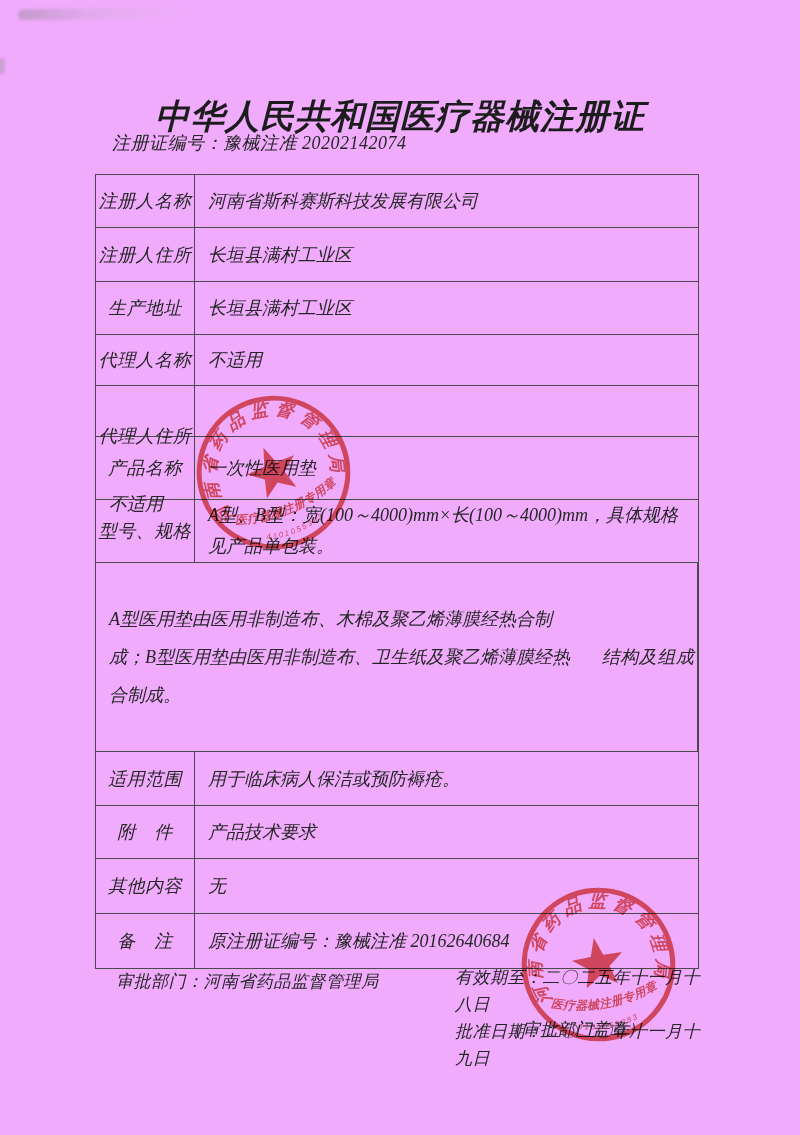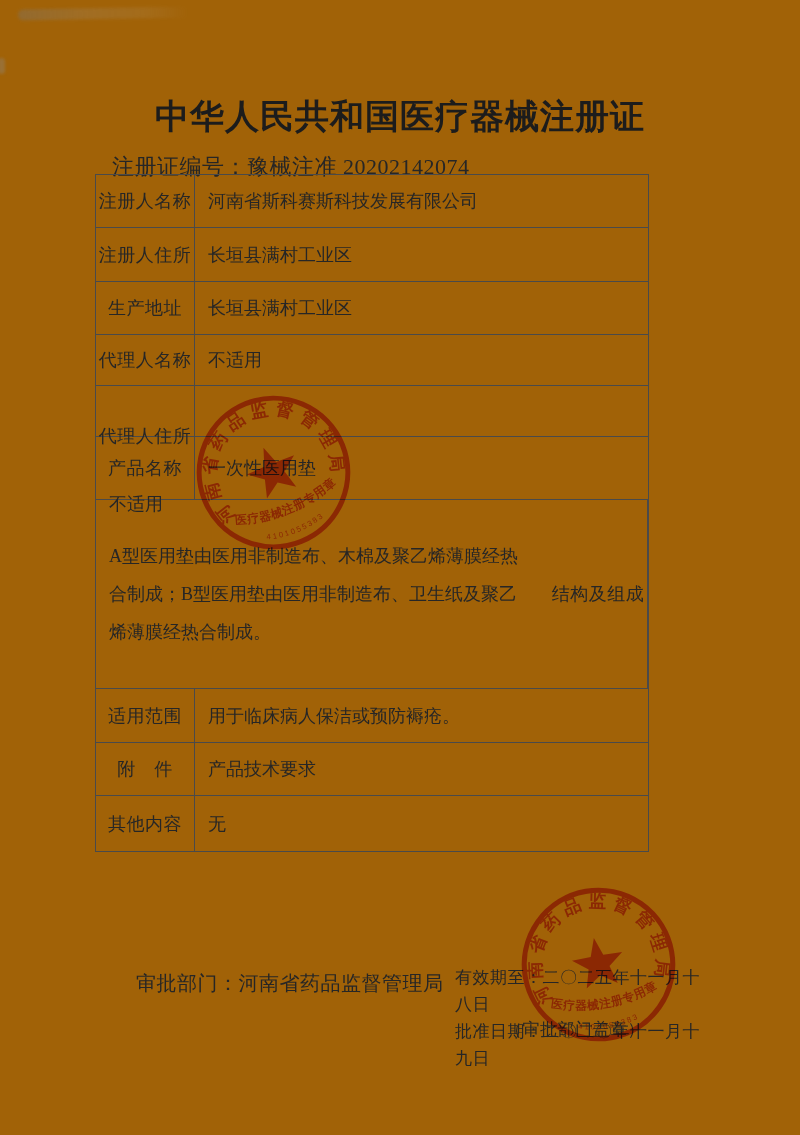--- a/index.html
+++ b/index.html
@@ -4,46 +4,46 @@
 <style>
   html,body{margin:0;padding:0;}
   body{
     width:800px;height:1135px;
     background:#ffffff;
     font-family:"Liberation Serif","DejaVu Serif",serif;
     color:#262626;
     position:relative;
     overflow:hidden;
   }
-  .page{position:absolute;inset:0;background:#a16207;}
+  .page{position:absolute;inset:0;background:#f0abfc;font-style:italic;}
 
   
   .smudge1{
     position:absolute;left:18px;top:8px;width:170px;height:11px;
     background:linear-gradient(90deg,rgba(120,120,120,.35),rgba(160,160,160,.18) 40%,rgba(190,190,190,.10) 75%,transparent);
     filter:blur(1.5px);border-radius:6px;transform:rotate(-1deg);
   }
   .smudge2{
     position:absolute;left:-2px;top:58px;width:7px;height:16px;
     background:rgba(140,140,140,.35);filter:blur(1.5px);border-radius:4px;
   }
 
   .doc-title{
     position:absolute;left:0;top:94px;width:100%;
     text-align:center;font-size:34px;font-weight:700;letter-spacing:1px;
     color:#1c1c1c;
   }
   .cert-line{
-    position:absolute;left:112px;top:152px;font-size:22px;letter-spacing:.5px;
+    position:absolute;left:112px;top:131px;font-size:18px;letter-spacing:.5px;
   }
   .cert-line .num{font-family:"Liberation Serif","DejaVu Serif",serif;}
 
   
   .tbl{
-    position:absolute;left:95px;top:174px;width:554px;
+    position:absolute;left:95px;top:174px;width:604px;
     border:1px solid #4a4a4a;box-sizing:border-box;
     background:transparent;
   }
   .row{display:flex;border-bottom:1px solid #4a4a4a;box-sizing:border-box;}
   .row:last-child{border-bottom:none;}
   .cell{box-sizing:border-box;font-size:18px;}
   .lab{
     width:99px;flex:0 0 99px;border-right:1px solid #4a4a4a;
     display:flex;align-items:center;justify-content:center;
     text-align:center;letter-spacing:.5px;
@@ -52,21 +52,21 @@
     flex:1;display:flex;align-items:center;
     padding:4px 14px 4px 13px;line-height:30px;
   }
   .r1{height:53px;} .r2{height:54px;} .r3{height:53px;}
   .r4{height:51px;} .r5{height:51px;flex-direction:column;} .r6{height:63px;}
   .r7{height:63px;} .r7 .val{line-height:31px;}
   .r8{height:189px;} .r8 .val{line-height:38px;padding-right:18px;}
   .r9{height:54px;} .r10{height:53px;} .r11{height:55px;} .r12{height:54px;}
 
   
-  .f-dept{position:absolute;left:136px;top:970px;font-size:20px;letter-spacing:.5px;}
+  .f-dept{position:absolute;left:116px;top:970px;font-size:17px;letter-spacing:.5px;}
   .f-dates{position:absolute;left:455px;top:964px;width:250px;font-size:17px;line-height:27px;letter-spacing:.5px;}
   .f-seal-note{position:absolute;left:455px;top:1018px;width:240px;text-align:center;font-size:17px;letter-spacing:.5px;}
 
   
   .stamp{
     position:absolute;width:165px;height:165px;
     mix-blend-mode:multiply;opacity:.88;pointer-events:none;
   }
   .stamp.s1{left:191px;top:390px;transform:rotate(-22deg);}
   .stamp.s2{left:516px;top:882px;transform:rotate(-10deg);}
@@ -107,35 +107,43 @@
       <div class="cell val">不适用</div>
     </div>
     <div class="row r5">
       <div class="cell lab">代理人住所</div>
       <div class="cell val">不适用</div>
     </div>
     <div class="row r6">
       <div class="cell lab">产品名称</div>
       <div class="cell val">一次性医用垫</div>
     </div>
+    <div class="row r7">
+      <div class="cell lab">型号、规格</div>
+      <div class="cell val">A型、B型：宽(100～4000)mm×长(100～4000)mm，具体规格见产品单包装。</div>
+    </div>
     <div class="row r8">
       <div class="cell val">A型医用垫由医用非制造布、木棉及聚乙烯薄膜经热合制成；B型医用垫由医用非制造布、卫生纸及聚乙烯薄膜经热合制成。</div>
       <div class="cell lab">结构及组成</div>
     </div>
     <div class="row r9">
       <div class="cell lab">适用范围</div>
       <div class="cell val">用于临床病人保洁或预防褥疮。</div>
     </div>
     <div class="row r10">
       <div class="cell lab">附　件</div>
       <div class="cell val">产品技术要求</div>
     </div>
     <div class="row r11">
       <div class="cell lab">其他内容</div>
       <div class="cell val">无</div>
+    </div>
+    <div class="row r12">
+      <div class="cell lab">备　注</div>
+      <div class="cell val">原注册证编号：豫械注准 20162640684</div>
     </div>
   </div>
 
   <div class="f-dept">审批部门：河南省药品监督管理局</div>
   <div class="f-dates">
     <div>有效期至：二〇二五年十一月十八日</div>
     <div>批准日期：二〇二〇年十一月十九日</div>
   </div>
   <div class="f-seal-note">（审批部门盖章）</div>
 

